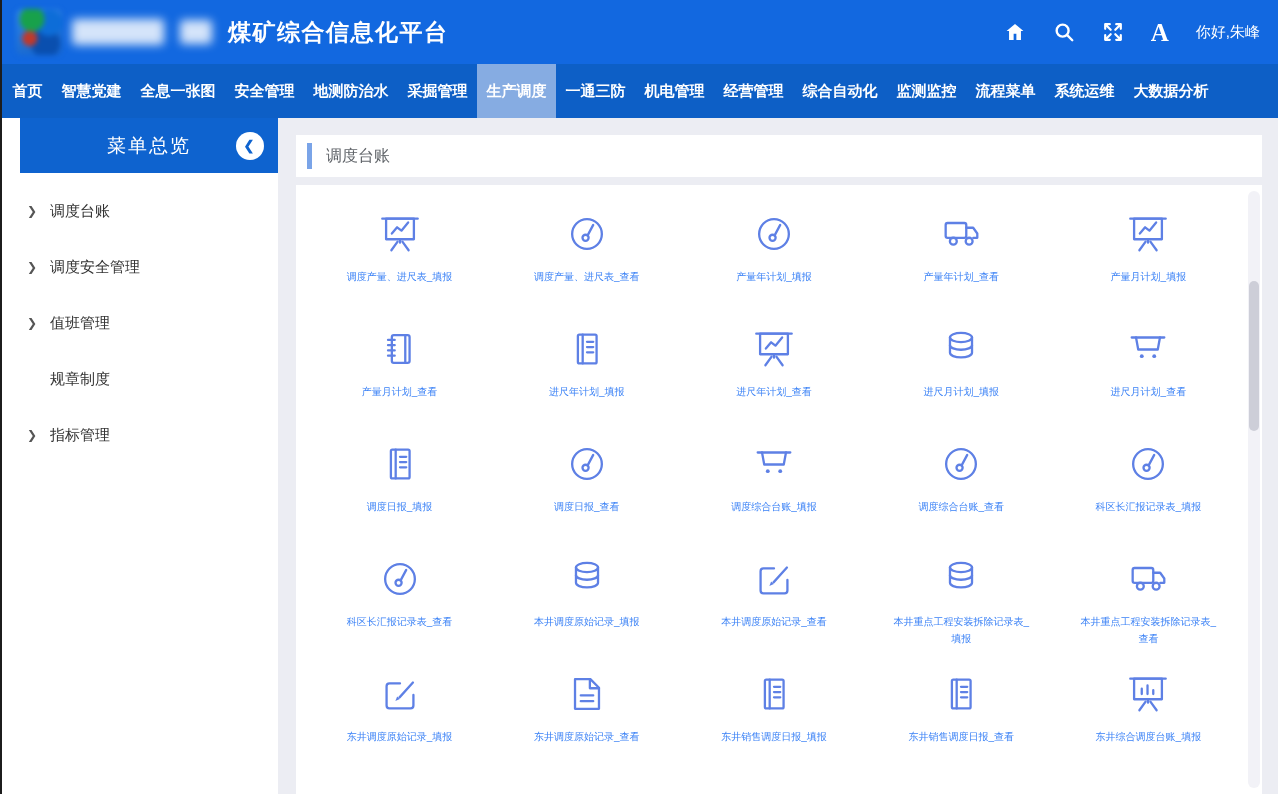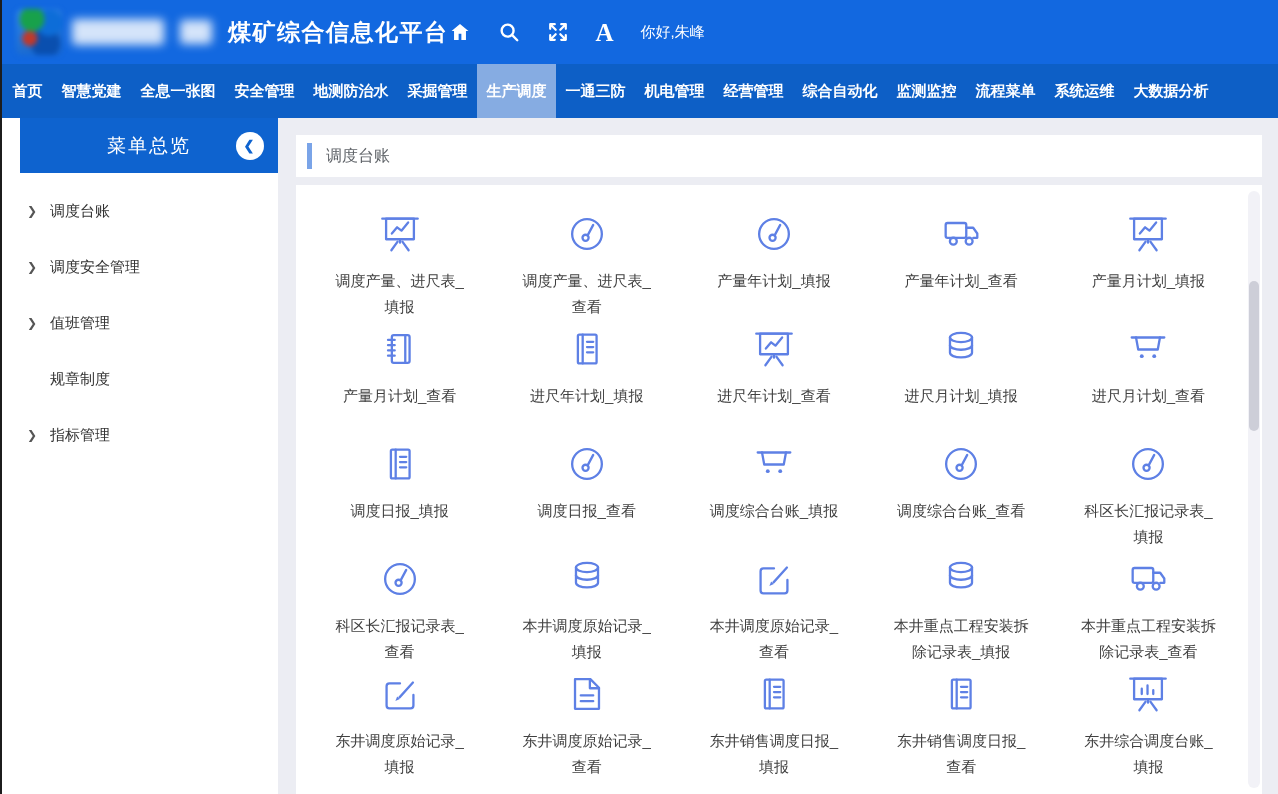--- a/index.html
+++ b/index.html
@@ -9,21 +9,21 @@
     background:#fff;
     --header-bg:#1268E0; --nav-bg:#0D5FC6; --active-tab-bg:#86ACE2;
     --sidebar-head-bg:#0E63CF; --icon-blue:#5E80E5;
     --breadcrumb-accent:#7AA4E8; --content-bg:#ECEDF3;
   }
   .page { position:relative; width:1278px; height:794px; display:flex; flex-direction:column; }
   .left-edge { position:absolute; left:0; top:0; width:2px; height:100%; background:#1c1c1c; z-index:20; }
 
   
   .topbar { height:64px; background:var(--header-bg); display:flex; align-items:center;
-            justify-content:flex-start; padding:0 35px 0 16px; box-sizing:border-box; flex:0 0 auto; }
+            justify-content:space-between; padding:0 18px 0 16px; box-sizing:border-box; flex:0 0 auto; }
   .brand { display:flex; align-items:center; }
   .logo-blur { width:46px; height:46px; border-radius:6px; filter:blur(2.5px);
     background:
       radial-gradient(circle at 35% 22%, #18a14b 0 26%, transparent 27%),
       radial-gradient(circle at 72% 30%, #0d6dd8 0 28%, transparent 29%),
       radial-gradient(circle at 30% 64%, #c0392b 0 17%, transparent 18%),
       radial-gradient(circle at 64% 74%, #0a4faf 0 32%, transparent 33%),
       linear-gradient(160deg, #2f86e8 0%, #1563c9 100%); }
   .redact { background:rgba(255,255,255,.82); filter:blur(5px); border-radius:4px; }
   .redact-1 { width:92px; height:26px; margin-left:10px; }
@@ -61,22 +61,22 @@
   
   .content { flex:1 1 auto; padding:17px 16px 0 18px; display:flex; flex-direction:column; min-width:0; }
   .breadcrumb-bar { background:#fff; height:42px; flex:0 0 42px; display:flex; align-items:center; padding-left:11px; }
   .accent { width:5px; height:26px; background:var(--breadcrumb-accent); margin-right:14px; }
   .breadcrumb-text { color:#5f6368; font-size:16px; }
   .panel { background:#fff; margin-top:8px; flex:1 1 auto; position:relative; padding:26px 20px 0 10px; overflow:hidden; }
   .grid { display:grid; grid-template-columns:repeat(5, 1fr); grid-auto-rows:115px; }
   .card { display:flex; flex-direction:column; align-items:center; cursor:pointer; }
   .card-icon { width:46px; height:46px; color:var(--icon-blue); flex:0 0 46px; }
   .card-icon svg { display:block; }
-  .card-label { margin-top:11px; max-width:140px; text-align:center; font-size:15px;
-                line-height:1.7; color:#404040; word-break:break-all; }
+  .card-label { margin-top:11px; max-width:140px; text-align:center; font-size:10px;
+                line-height:1.7; color:#3b82f6; word-break:break-all; }
 
   .scrollbar { position:absolute; top:6px; right:2px; width:12px; height:calc(100% - 12px);
                background:#f2f2f7; border-radius:6px; }
   .thumb { position:absolute; top:90px; left:1px; width:10px; height:150px; background:#cdced8; border-radius:5px; }
 </style>
 </head>
 <body style="--header-bg: #1268E0; --nav-bg: #0D5FC6; --active-tab-bg: #86ACE2; --sidebar-head-bg: #0E63CF; --icon-blue: #5E80E5; --breadcrumb-accent: #7AA4E8; --content-bg: #ECEDF3;">
 
 <div class="page">
   <div class="left-edge"></div>

